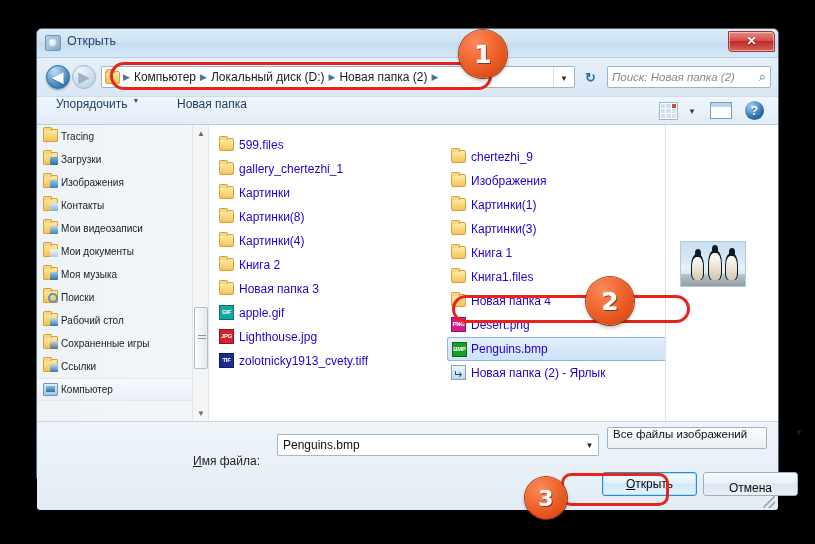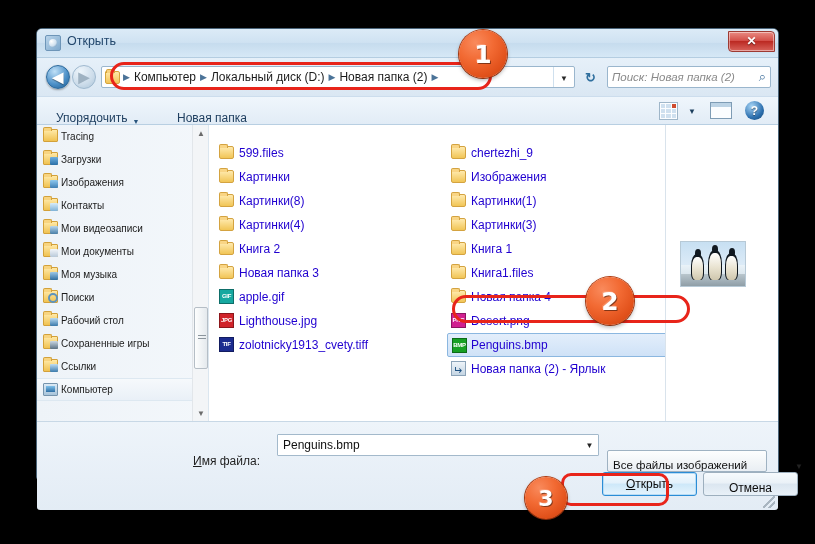--- a/index.html
+++ b/index.html
@@ -138,21 +138,21 @@
 
   
   #toolbar {
     position: relative; height: 29px;
     background: linear-gradient(180deg,#eff6fc 0%, #e2ecf6 100%);
     border-top: 1px solid #ccdded;
     border-bottom: 1px solid #b8cfe2;
   }
   .tbitem {
     position:absolute; top:0; height: 28px;
-    display:flex; align-items:flex-end;
+    display:flex; align-items:flex-start;
     font-size: 12px; color:#1f3f60;
     padding: 0 7px; white-space: nowrap;
   }
   #tb-organize { left: 12px; }
   #tb-newfolder { left: 133px; }
   .caret { font-size:7px; margin-left:5px; color:#29557d; }
   #tb-viewicon {
     position:absolute; right: 100px; top: 5px; width: 19px; height: 18px;
     display:grid; grid-template-columns: repeat(3,1fr); grid-template-rows: repeat(3,1fr);
     gap: 1px; padding: 1px;
@@ -262,23 +262,23 @@
   
   #filelist {
     position: relative;
     flex: 1; height: 100%;
     background: #fff;
     overflow: hidden;
   }
   #filecols {
     position: absolute; left: 0; top: 4px; right: 0; bottom: 0;
   }
-  .fcol { position: absolute; top: 12px; width: 232px; }
+  .fcol { position: absolute; top: 4px; width: 232px; }
   #fcol-left { left: 6px; }
-  #fcol-right { left: 238px; }
+  #fcol-right { left: 238px; margin-top: 12px; }
   .f-item {
     position: relative;
     height: 24px;
     display: flex; align-items: center;
     padding-left: 24px;
     font-size: 12px;
     white-space: nowrap;
   }
   .f-item.folder { color: #2000d0; }
   .f-item.file { color: #2000d0; }
@@ -373,25 +373,25 @@
     background:#fff; border:1px solid #a3b9cb; border-radius:1px;
     display:flex; align-items:center;
   }
   #fn-value { font-size: 12px; color:#101010; padding-left: 5px; }
   #fn-caret {
     position:absolute; right: 0; top: 0; width: 17px; height: 20px;
     display:flex; align-items:center; justify-content:center;
     font-size: 8px; color:#222;
   }
   #ft-select {
-    position:absolute; left: 570px; top: 28px;
+    position:absolute; left: 570px; top: 5px;
     width: 160px; height: 22px;
     background: linear-gradient(180deg,#fdfefe,#e9eef3);
     border:1px solid #9fb2c2; border-radius: 2px;
-    display:flex; align-items:flex-end;gap:48px;
+    display:flex; align-items:flex-start;gap:48px;
   }
   #ft-value { font-size: 11.5px; color:#101010; padding-left: 5px; flex:1; white-space:nowrap; }
   #ft-caret { font-size: 8px; color:#222; padding-right: 7px; }
 
   .dlgbtn {
     position:absolute; top: 50px;
     width: 95px; height: 24px;
     border-radius: 3px;
     font-size: 12px; color:#0c0c0c;
     display:flex; align-items:center; justify-content:center;
@@ -569,20 +569,24 @@
 
     <div id="filelist">
       <div id="filecols">
         <div class="fcol" id="fcol-left">
             <div class="f-item folder">
               <span class="f-ico-folder"></span>
               <span>599.files</span>
             </div>
             <div class="f-item folder">
               <span class="f-ico-folder"></span>
+              <span>gallery_chertezhi_1</span>
+            </div>
+            <div class="f-item folder">
+              <span class="f-ico-folder"></span>
               <span>Картинки</span>
             </div>
             <div class="f-item folder">
               <span class="f-ico-folder"></span>
               <span>Картинки(8)</span>
             </div>
             <div class="f-item folder">
               <span class="f-ico-folder"></span>
               <span>Картинки(4)</span>
             </div>

